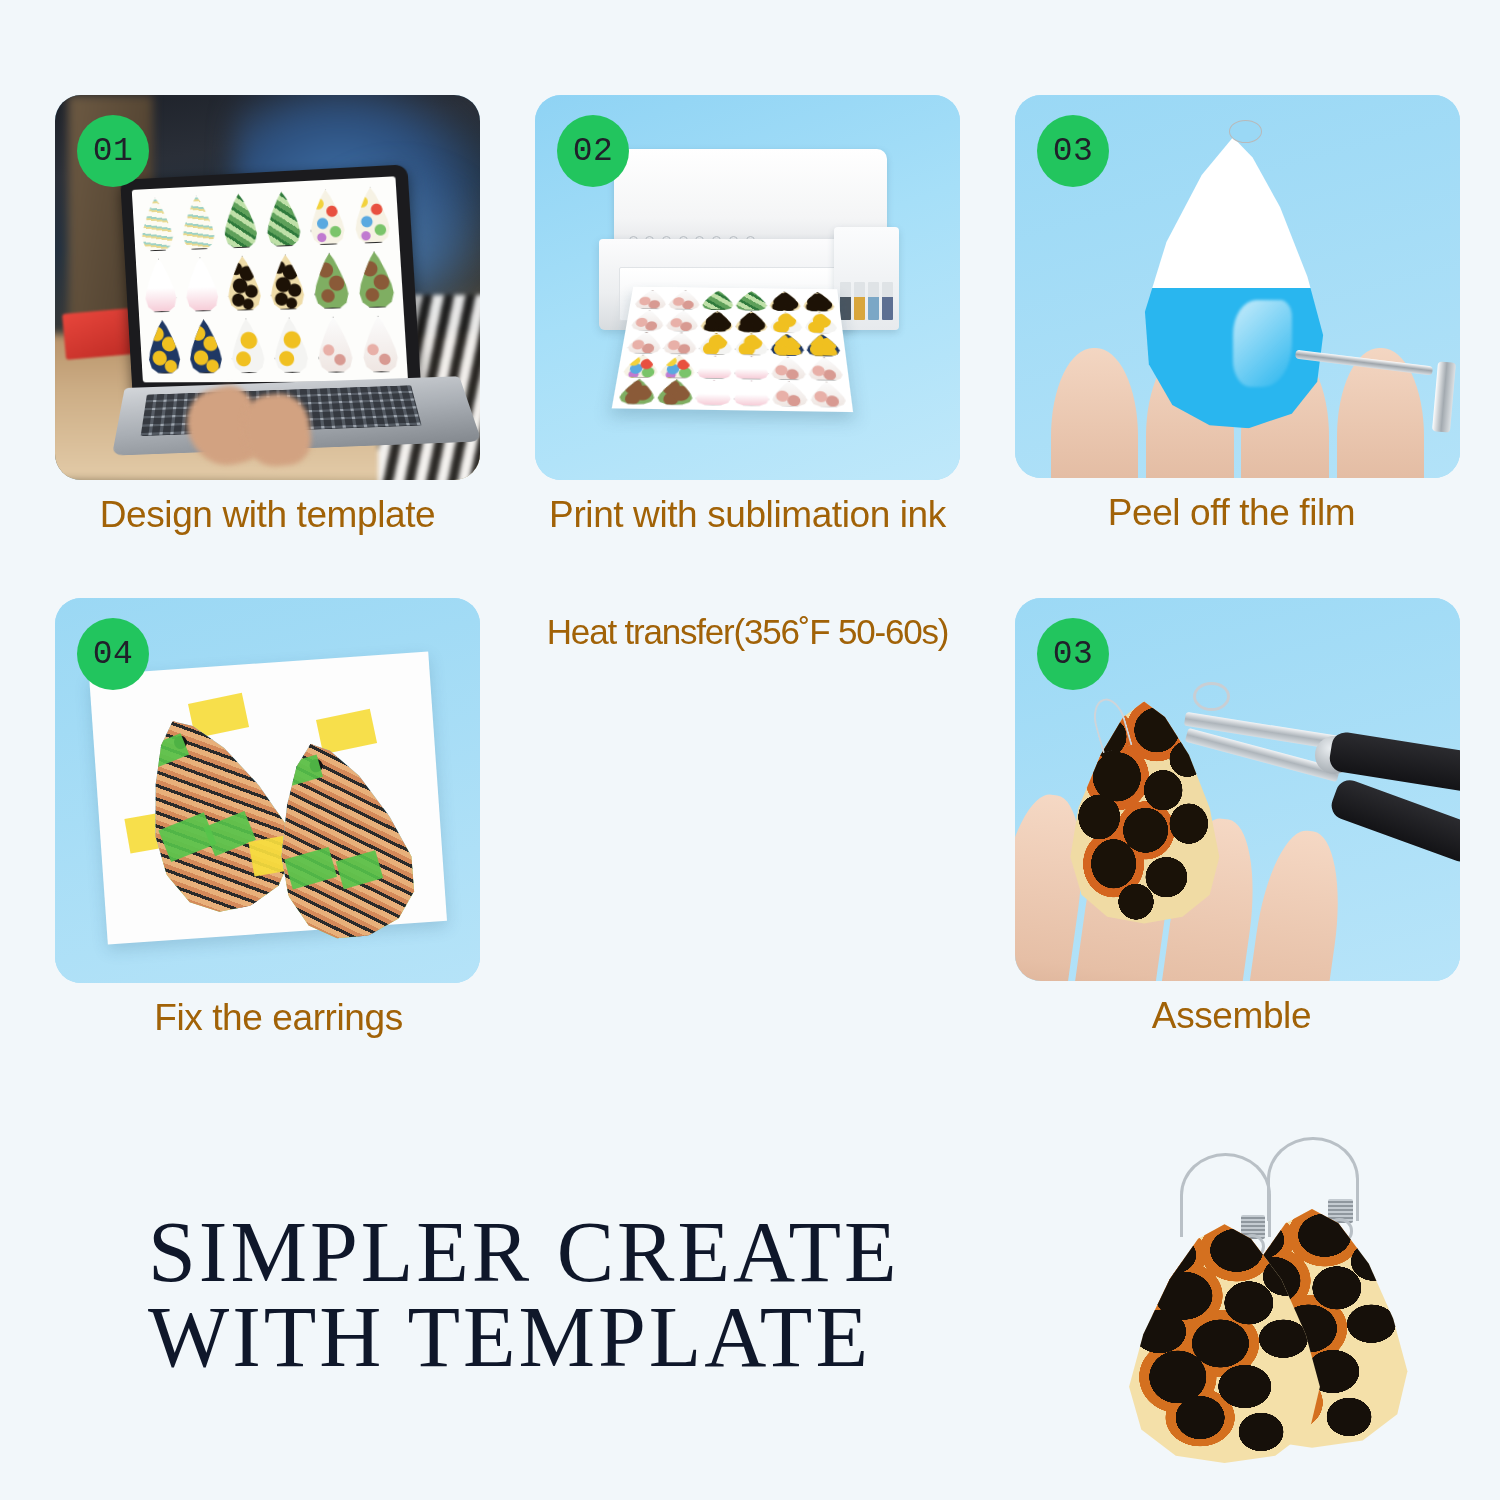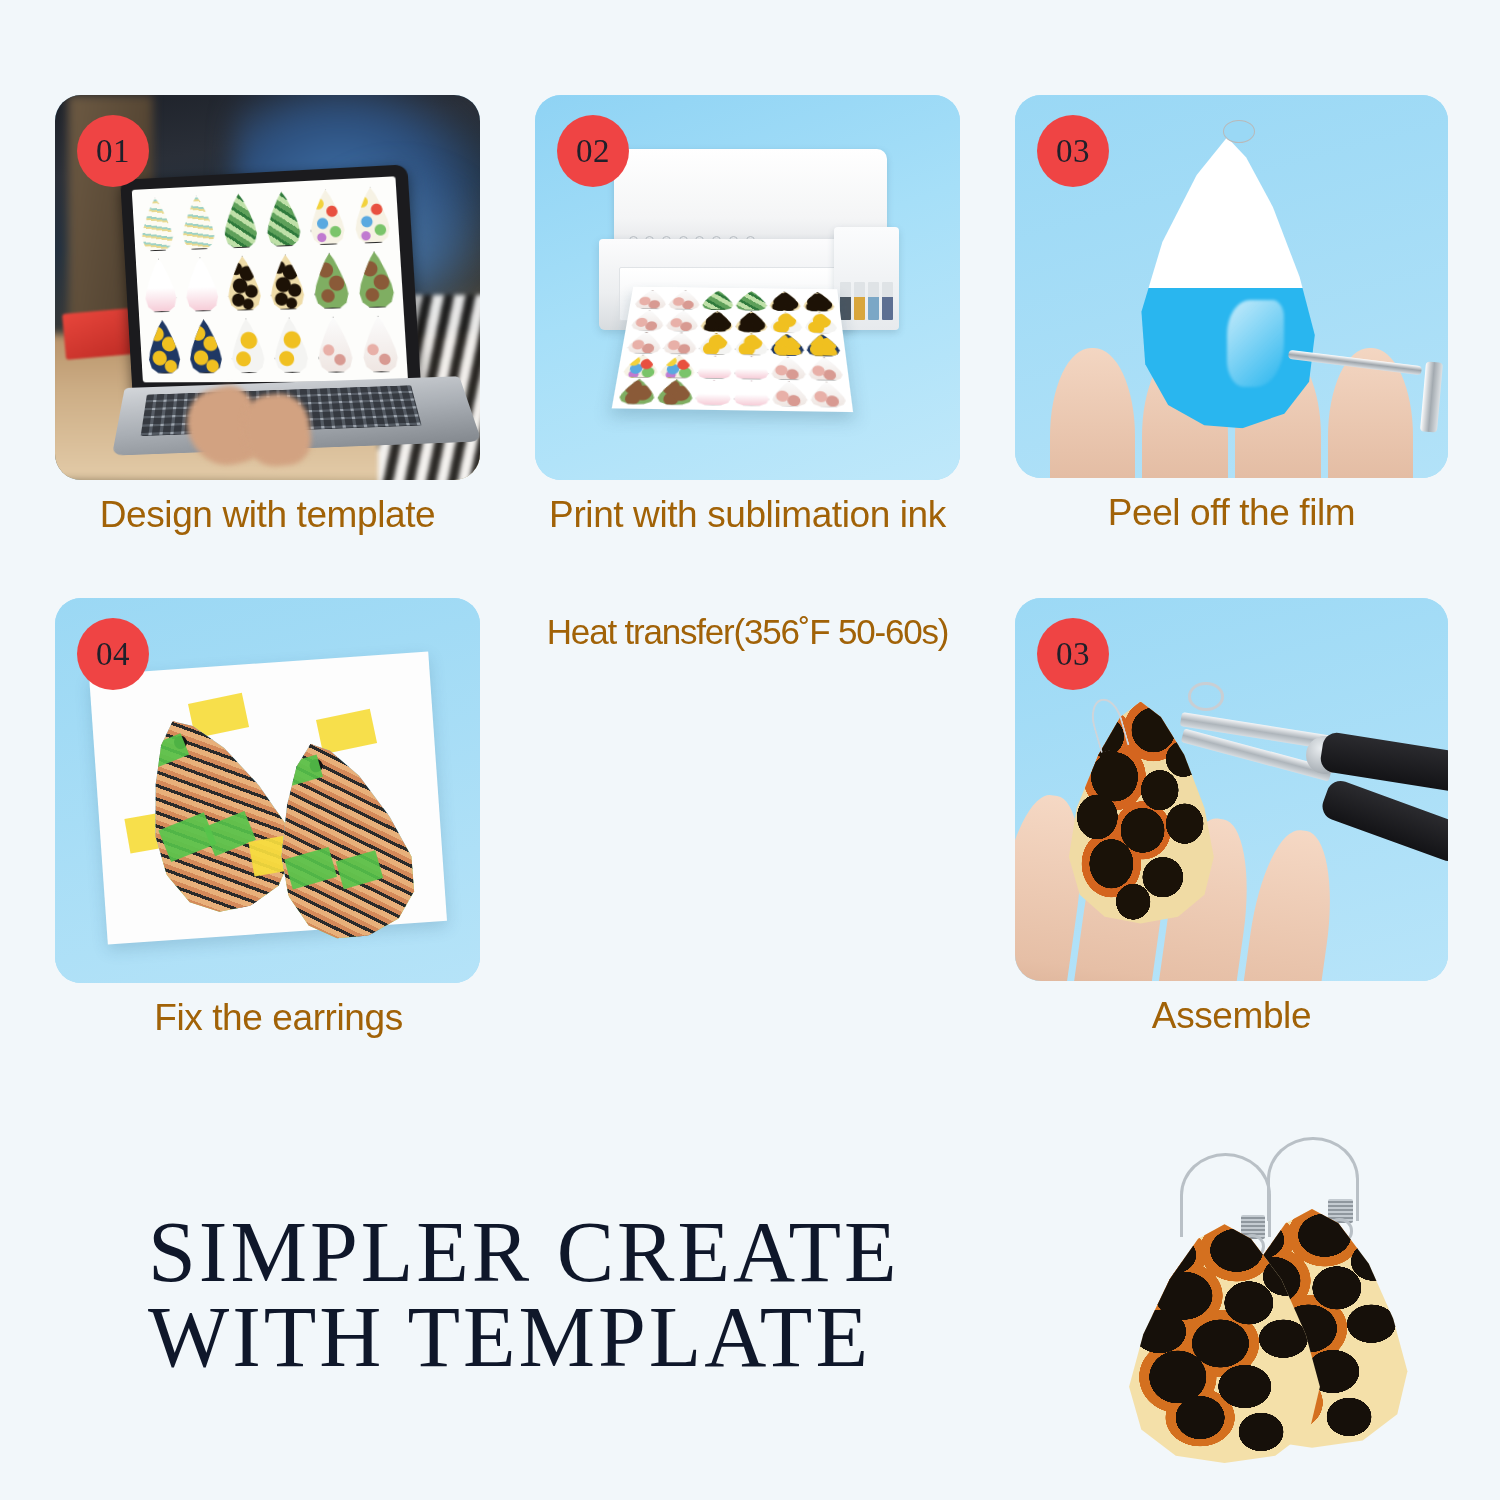--- a/index.html
+++ b/index.html
@@ -31,34 +31,34 @@
   .step-cell.row2 { margin-top: 62px; }
 
   .photo {
     position: relative;
     width: 100%;
     height: 385px;
     border-radius: 26px;
     overflow: hidden;
     background: #a2dcf7;
   }
-  .photo.col3 { height: 383px; }
+  .photo.col3 { height: 383px; padding-left: 12px; }
 
   .badge {
     position: absolute;
     left: 22px;
     top: 20px;
     width: 72px;
     height: 72px;
     border-radius: 50%;
-    background: #ef4444;
+    background: #22c55e;
     display: flex;
     align-items: center;
     justify-content: center;
-    font-family: Liberation Serif, serif;
+    font-family: Liberation Mono, monospace;
     font-size: 33px;
     font-weight: 300;
     color: #20202a;
     letter-spacing: 0.5px;
     z-index: 40;
   }
 
   .caption {
     margin-top: 14px;
     text-align: center;

